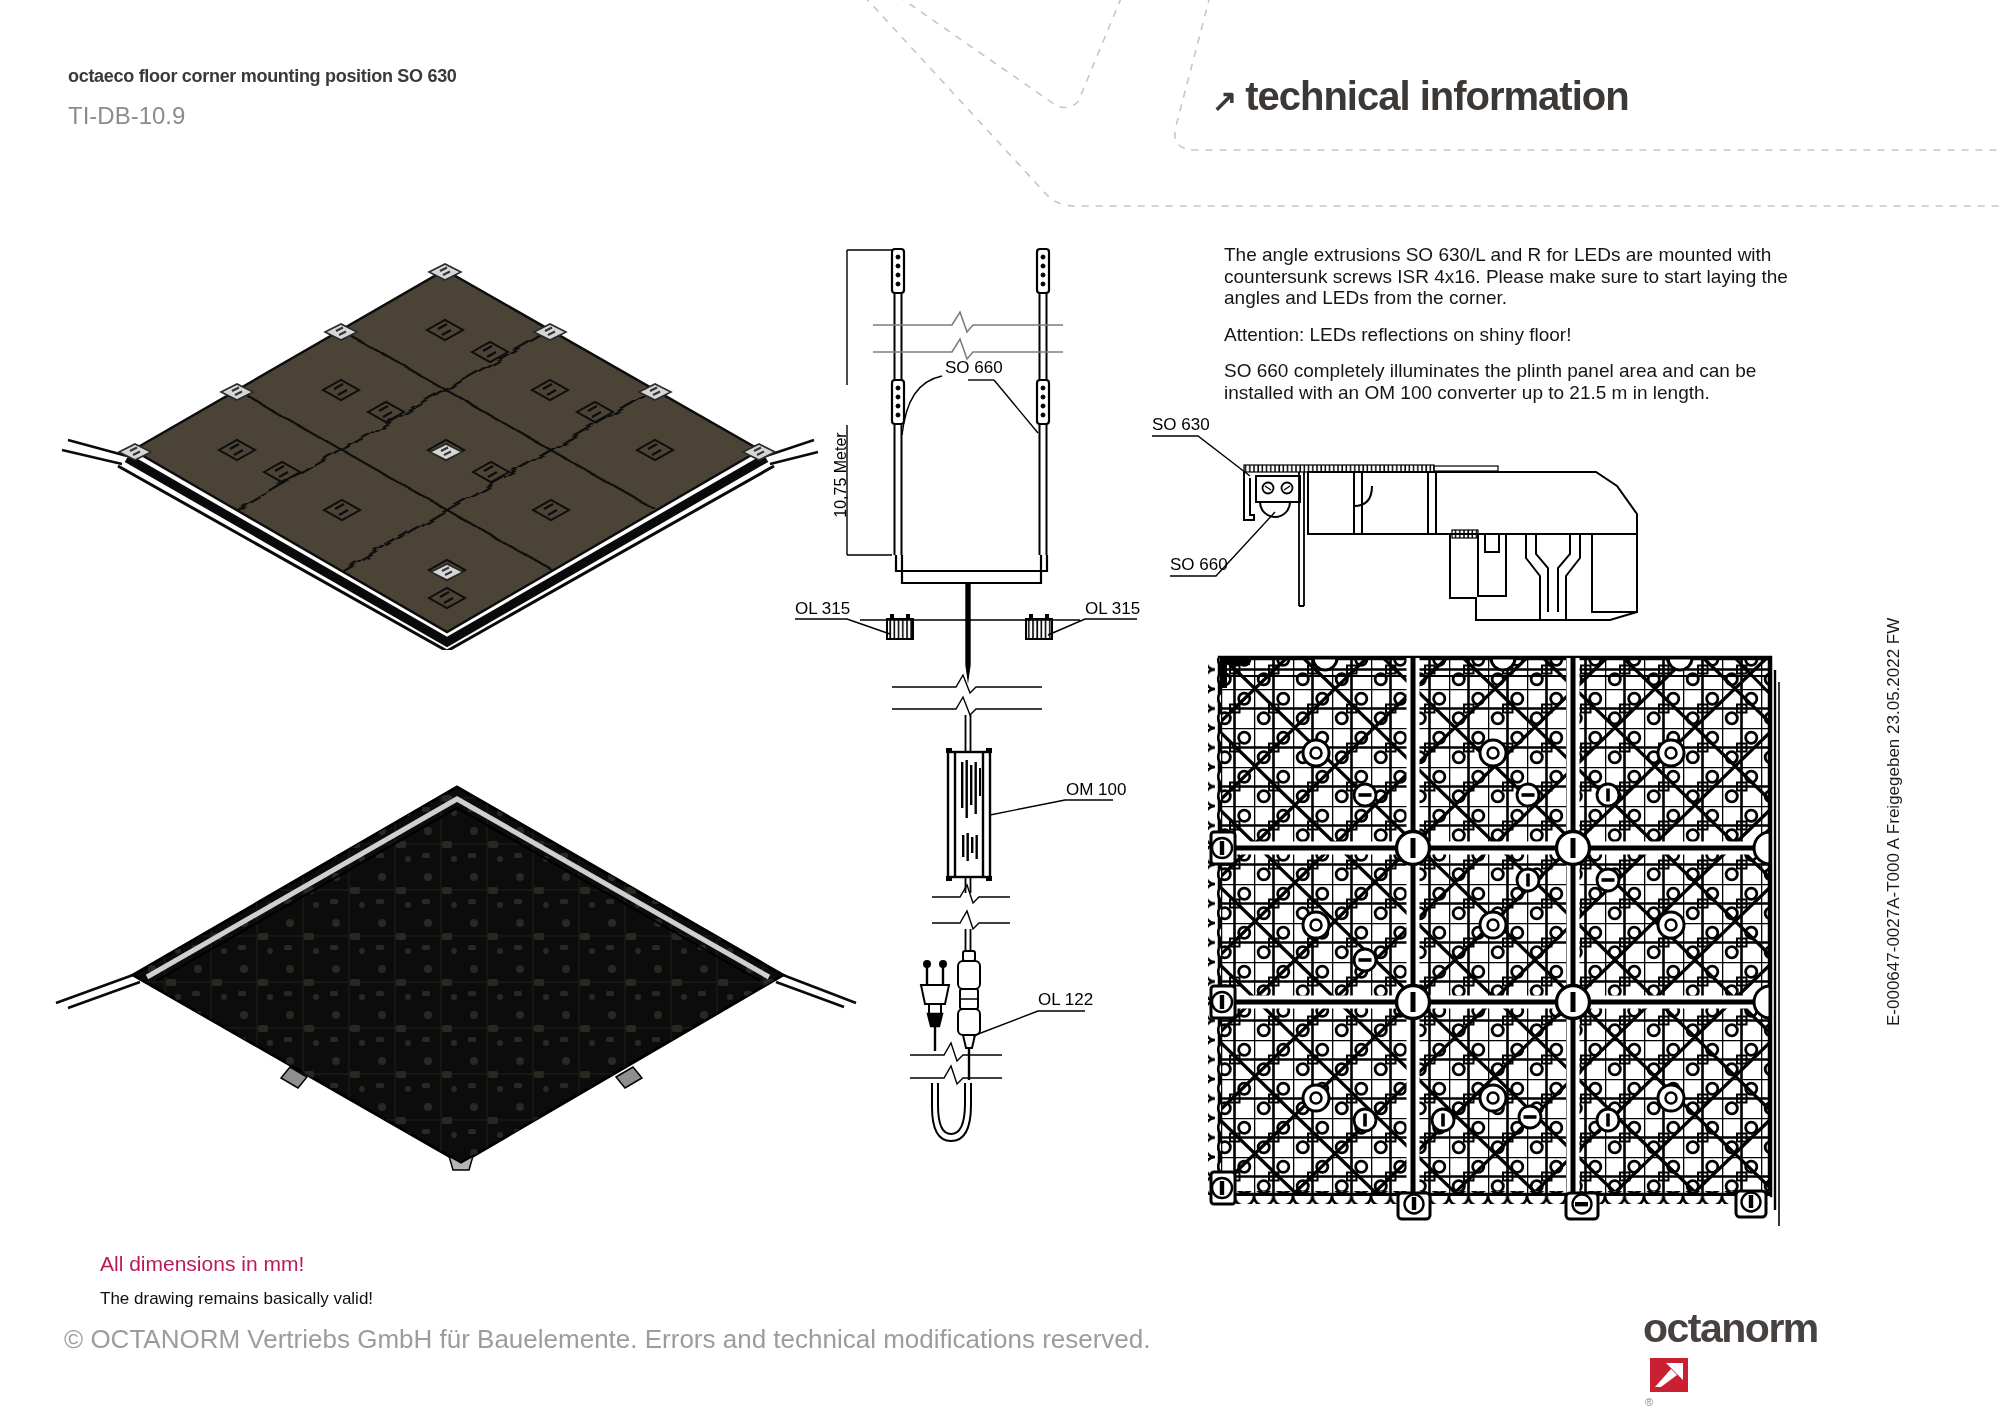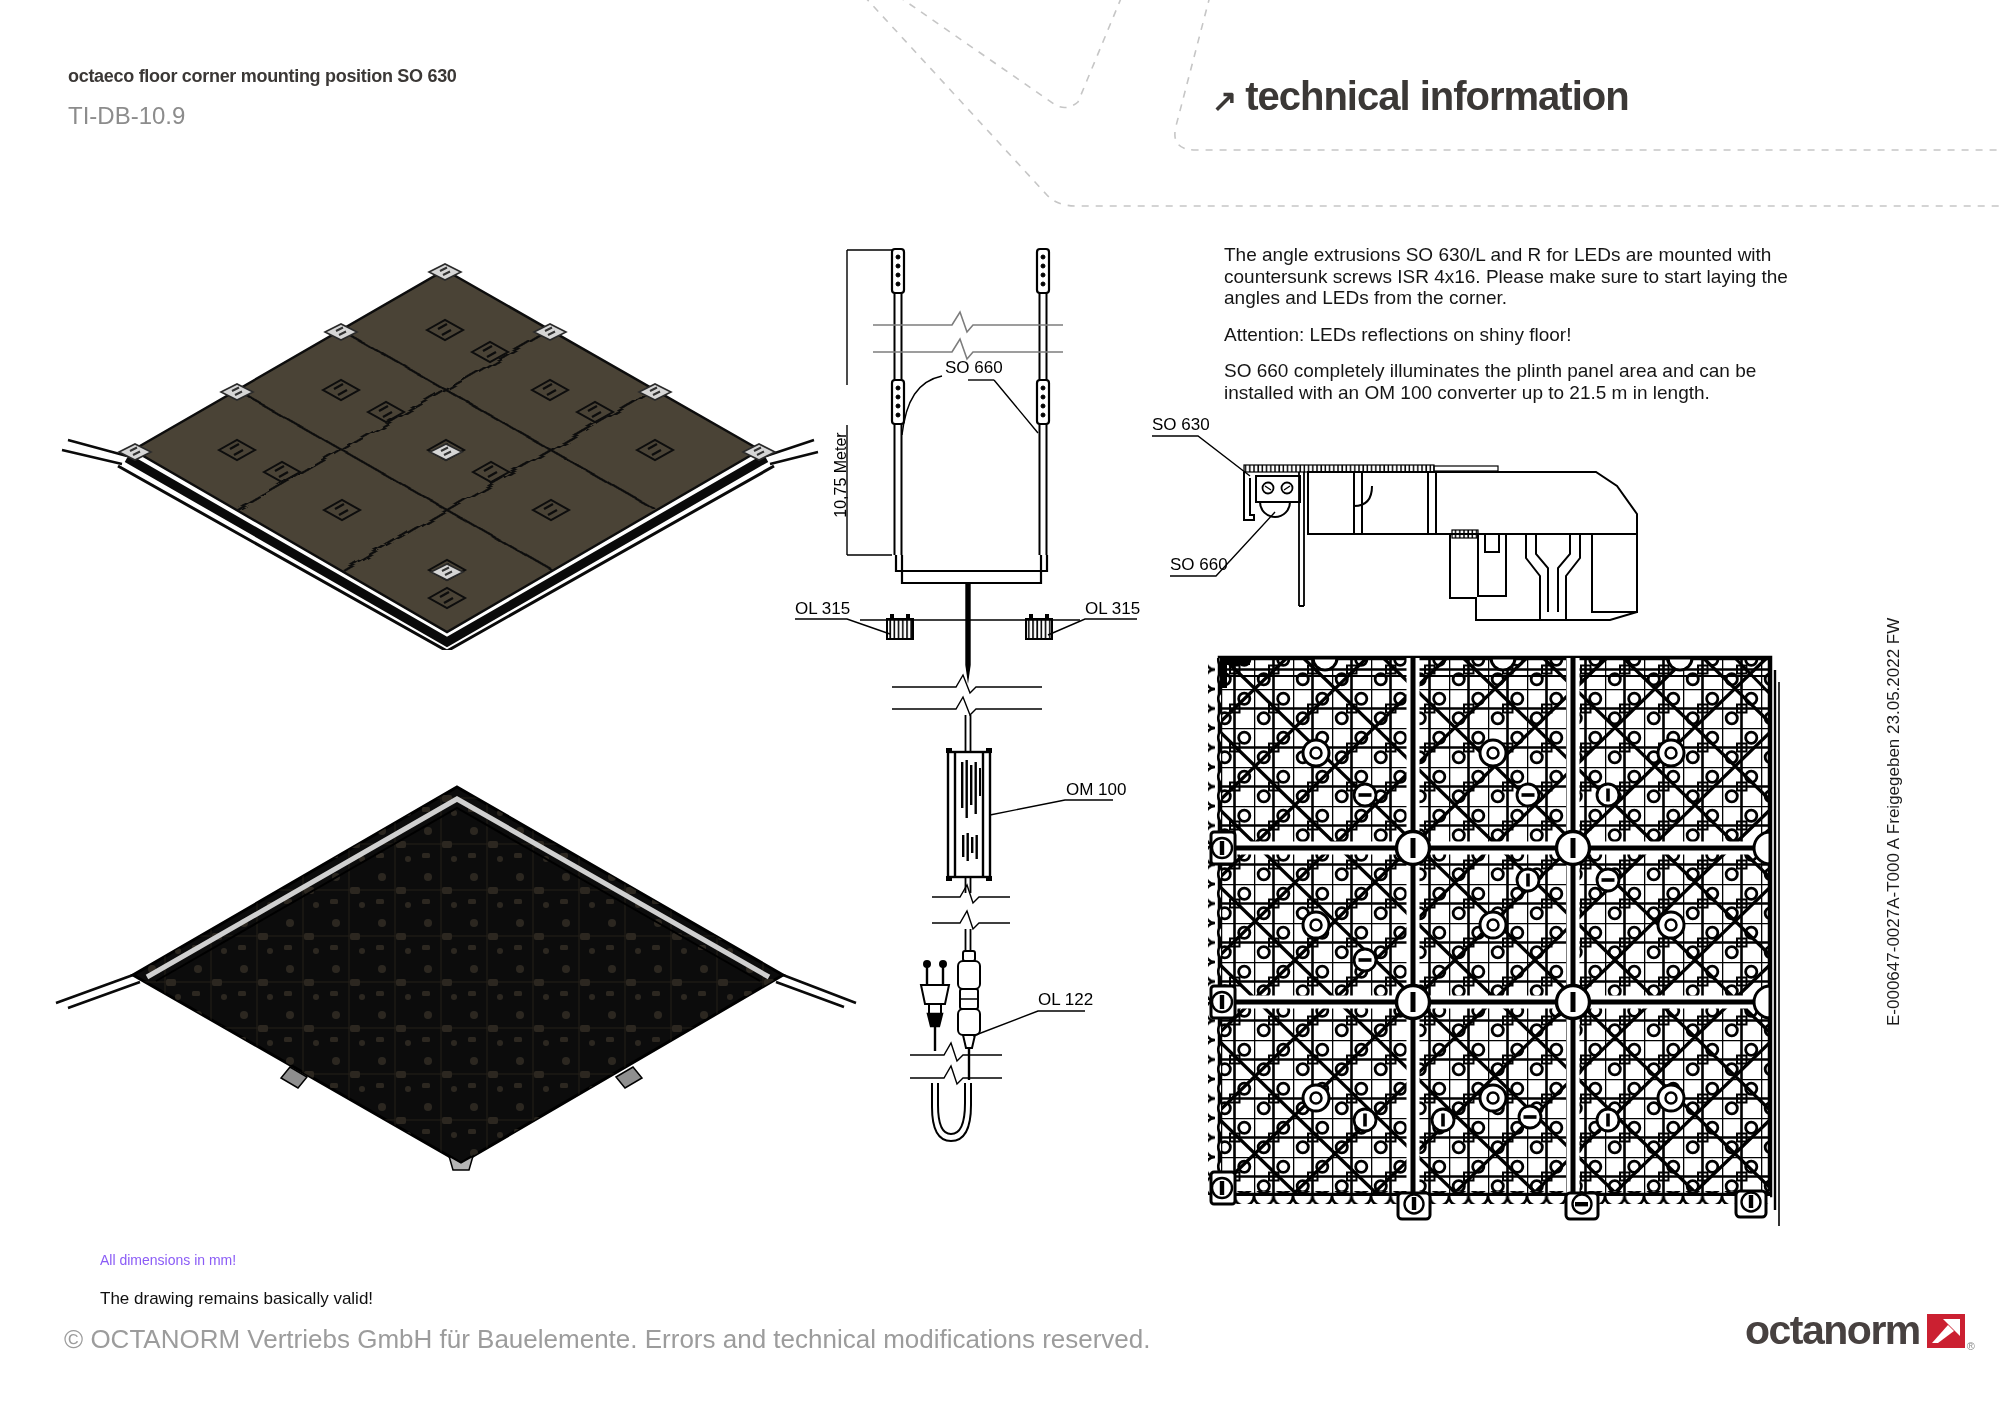--- a/index.html
+++ b/index.html
@@ -10,24 +10,24 @@
   .abs{position:absolute;}
   .title{left:68px; top:66px; font-size:18px; font-weight:bold; color:#3b3836; letter-spacing:-0.3px;}
   .docid{left:68px; top:102px; font-size:24px; color:#8c8c8c;text-align:center;}
   .banner{left:1212px; top:74px; display:flex; align-items:flex-start; color:#3b3836;}
   .banner .arr{font-size:30px; font-weight:bold; margin-top:9px; margin-right:8px;}
   .banner .txt{font-size:40px; font-weight:bold; letter-spacing:-1px;}
   .notes{left:1224px; top:244px; width:575px; font-size:19px; line-height:21.5px; color:#151515;}
   .notes p{margin:0 0 15px 0;}
   .vrev{left:1884px; top:1026px; width:445px; font-size:17px; color:#1a1a1a;
         transform:rotate(-90deg); transform-origin:0 0; white-space:nowrap;}
-  .fnote1{left:100px; top:1252px; font-size:14px; color:#8b5cf6;}
+  .fnote1{left:100px; top:1252px; font-size:21px; color:#be185d;}
   .fnote2{left:100px; top:1289px; font-size:17px; color:#0f0f0f;}
   .copyright{left:64px; top:1324px; font-size:26px; color:#9c9c9c;}
-  .logo{left:1745px; top:1306px; display:flex; align-items:flex-end;}
+  .logo{left:1643px; top:1306px; display:flex; align-items:flex-start;flex-direction:column;}
   .logo .lt{font-size:41px; font-weight:bold; color:#474140; letter-spacing:-1.5px; line-height:44px;}
   .logo .mark{margin-left:7px; margin-top:8px;}
   .logo .reg{font-size:11px; color:#8a8a8a; margin-left:2px;}
   svg text{font-family:"Liberation Sans", sans-serif; font-size:17px; fill:#000;}
   svg .dimtxt{font-size:16px;}
 </style>
 </head>
 <body>
 
 <div class="page">

